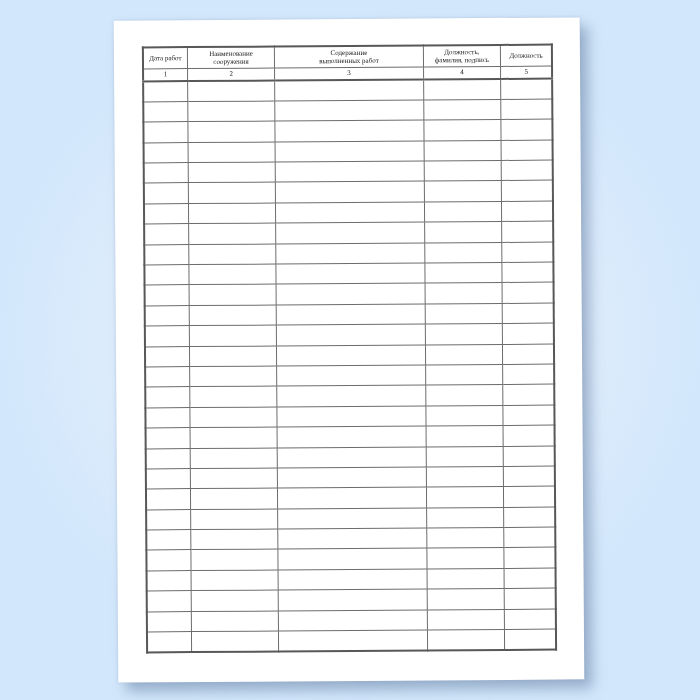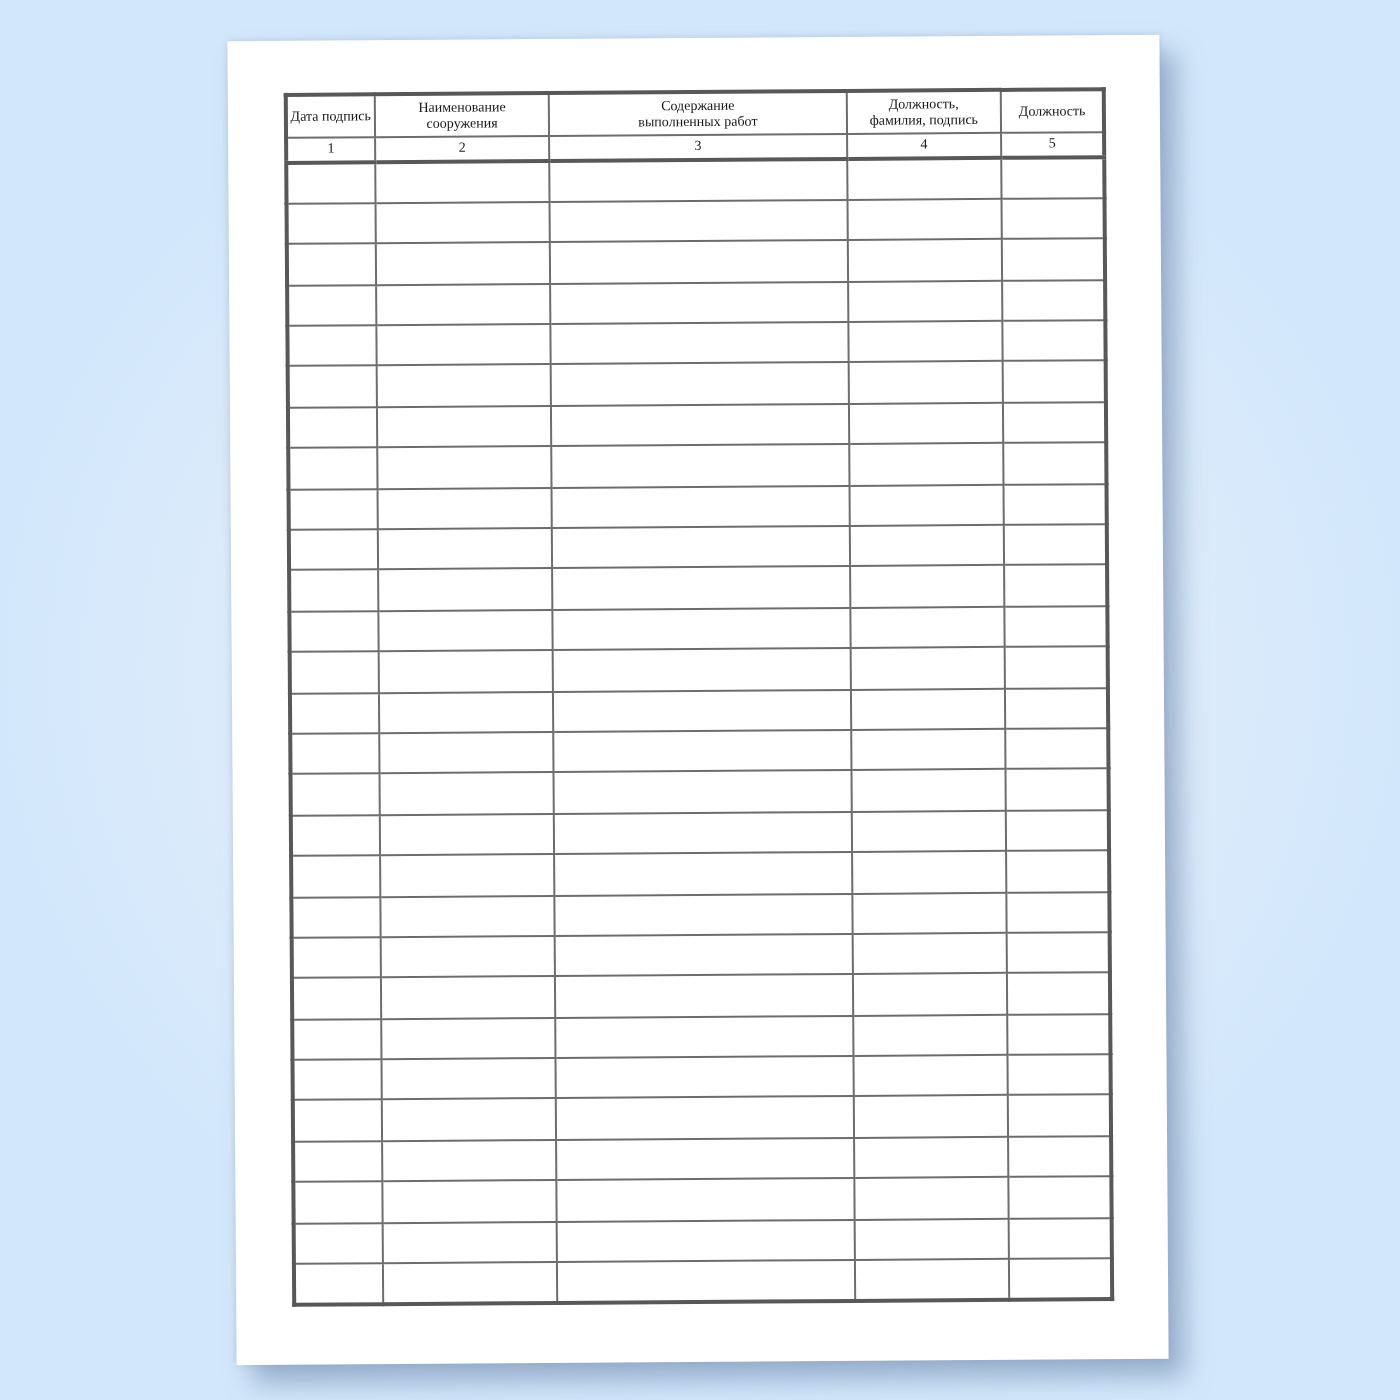--- a/index.html
+++ b/index.html
@@ -64,21 +64,21 @@
     <table class="log-table">
       <colgroup id="colgroup">
           <col style="width: 10.83%;">
           <col style="width: 21.41%;">
           <col style="width: 36.25%;">
           <col style="width: 18.98%;">
           <col style="width: 12.53%;">
         </colgroup>
       <thead>
         <tr class="head-labels" id="head-labels">
-            <th>Дата подпись</th>
+            <th>Дата работ</th>
             <th>Наименование
 сооружения</th>
             <th>Содержание
 выполненных работ</th>
             <th>Должность,
 фамилия, подпись</th>
             <th>Должность</th>
           </tr>
         <tr class="head-numbers" id="head-numbers">
             <th>1</th>

